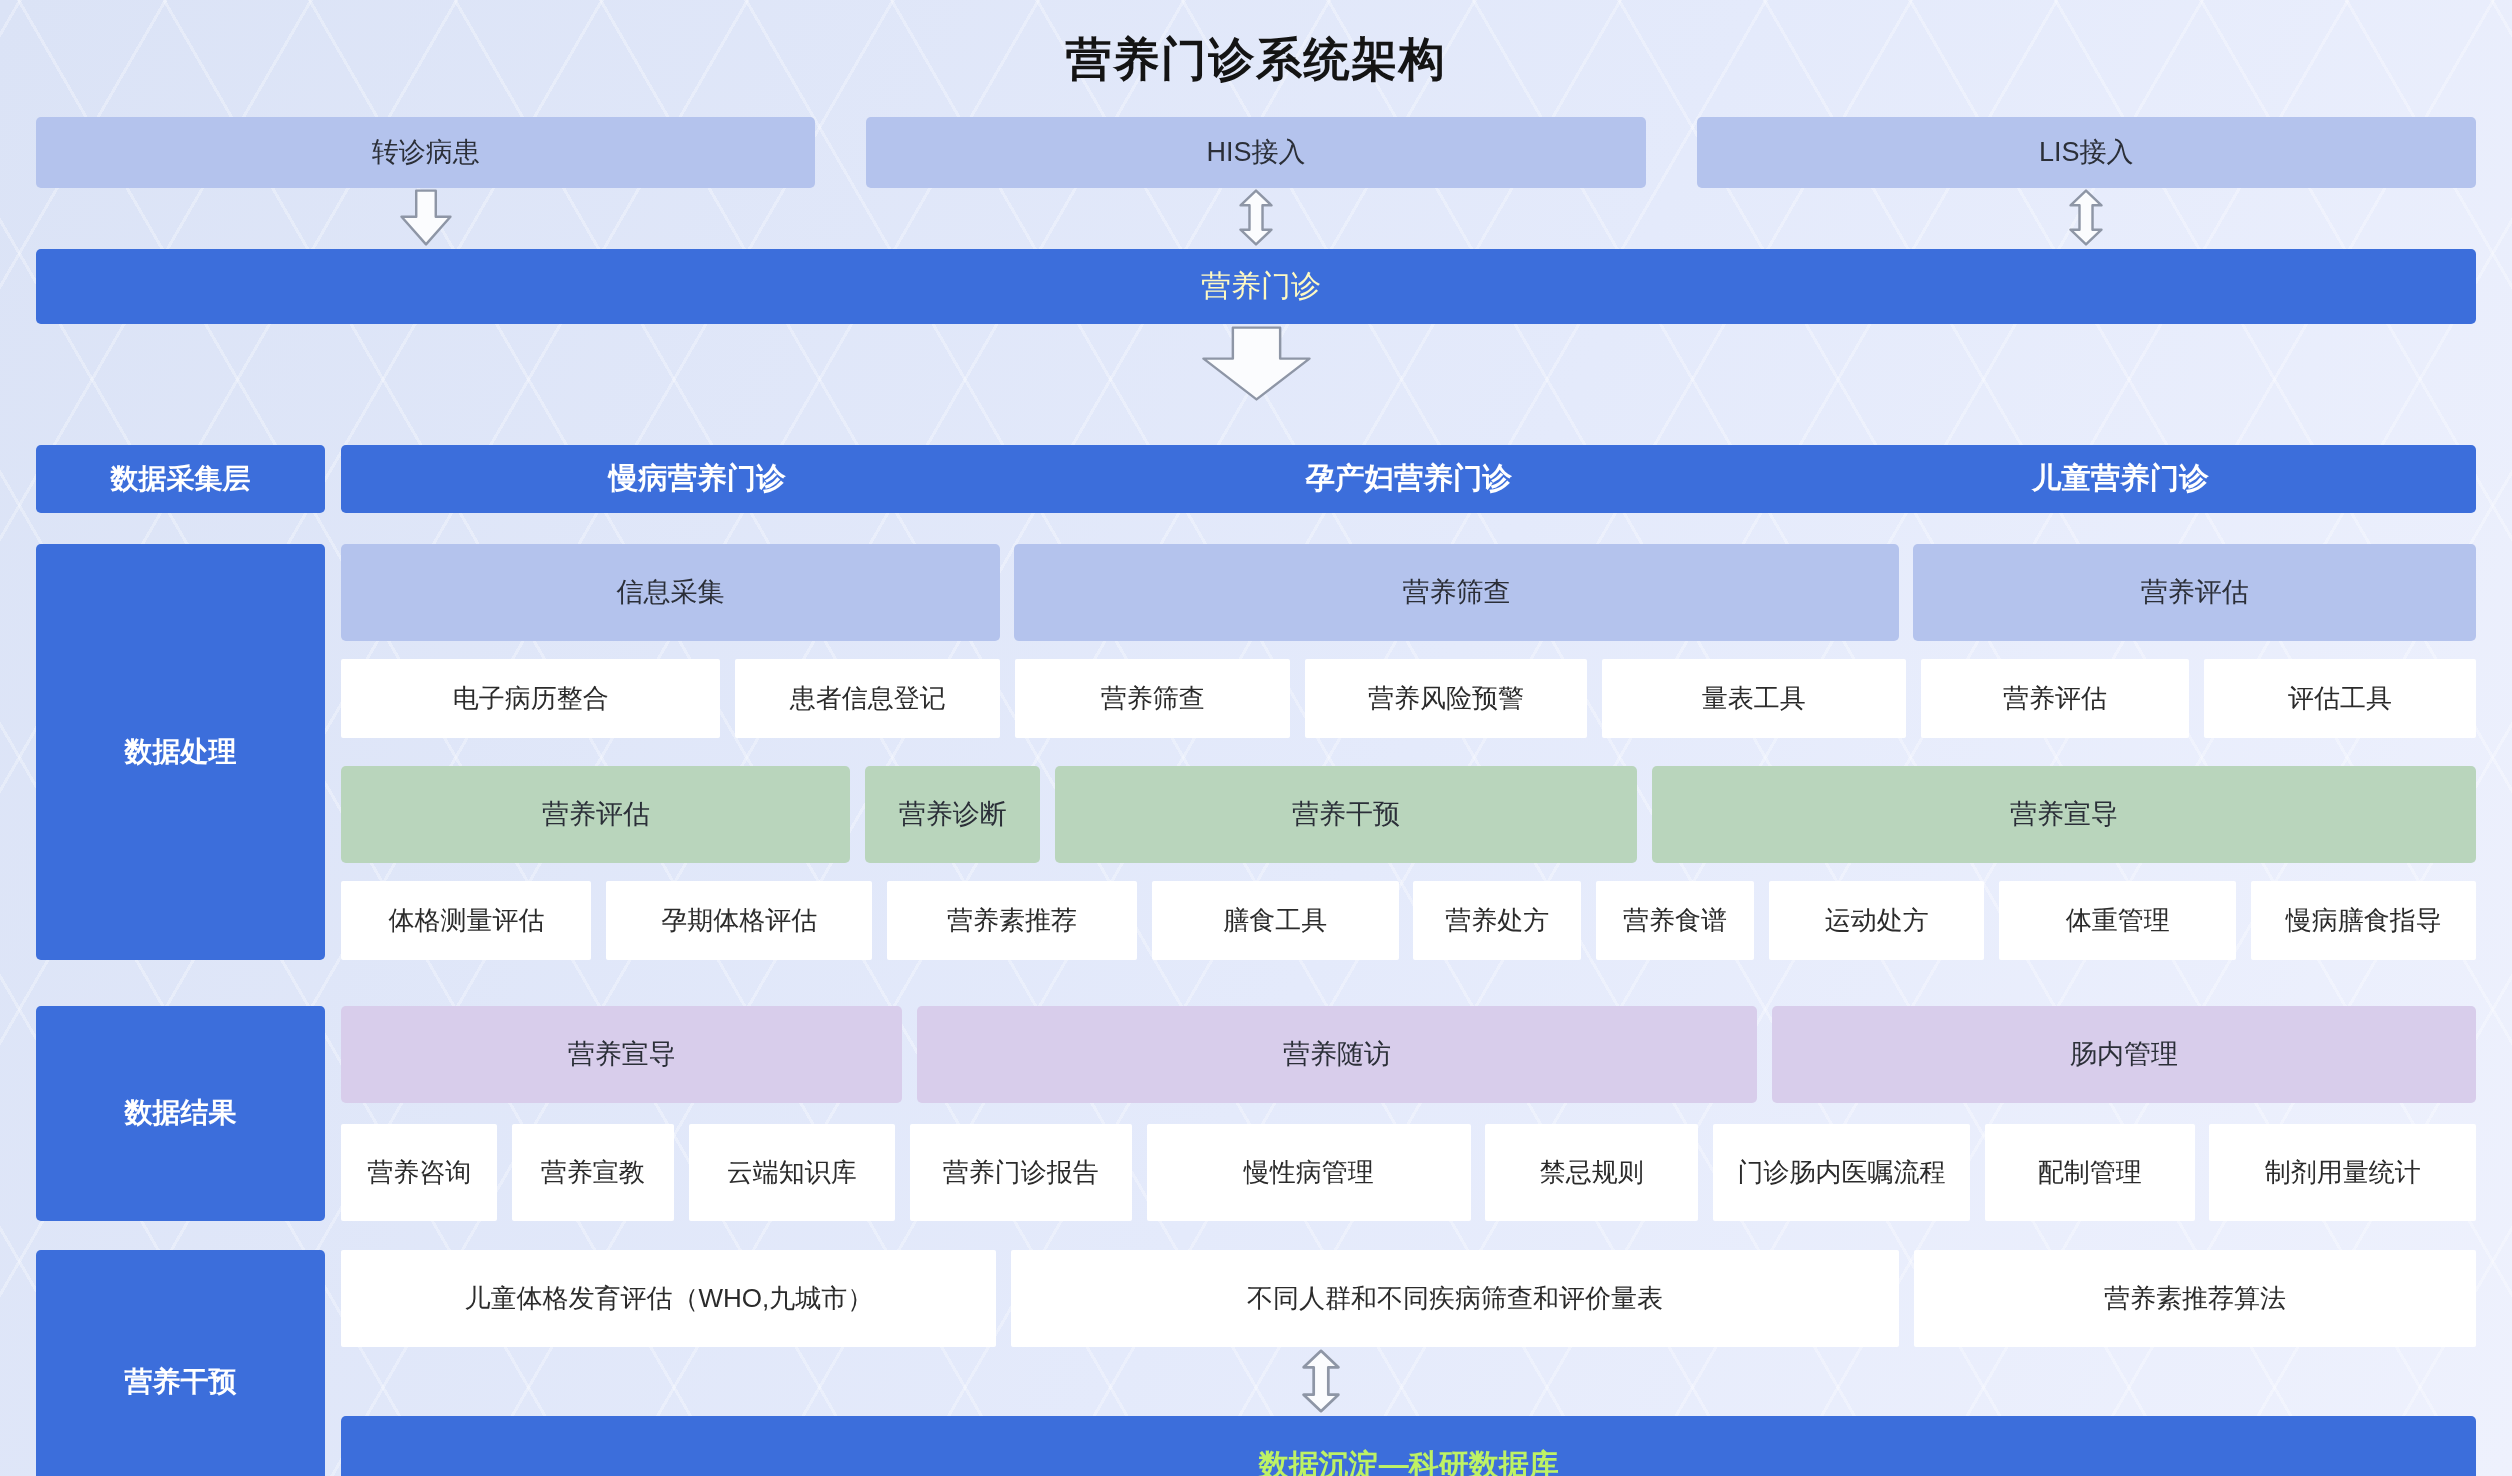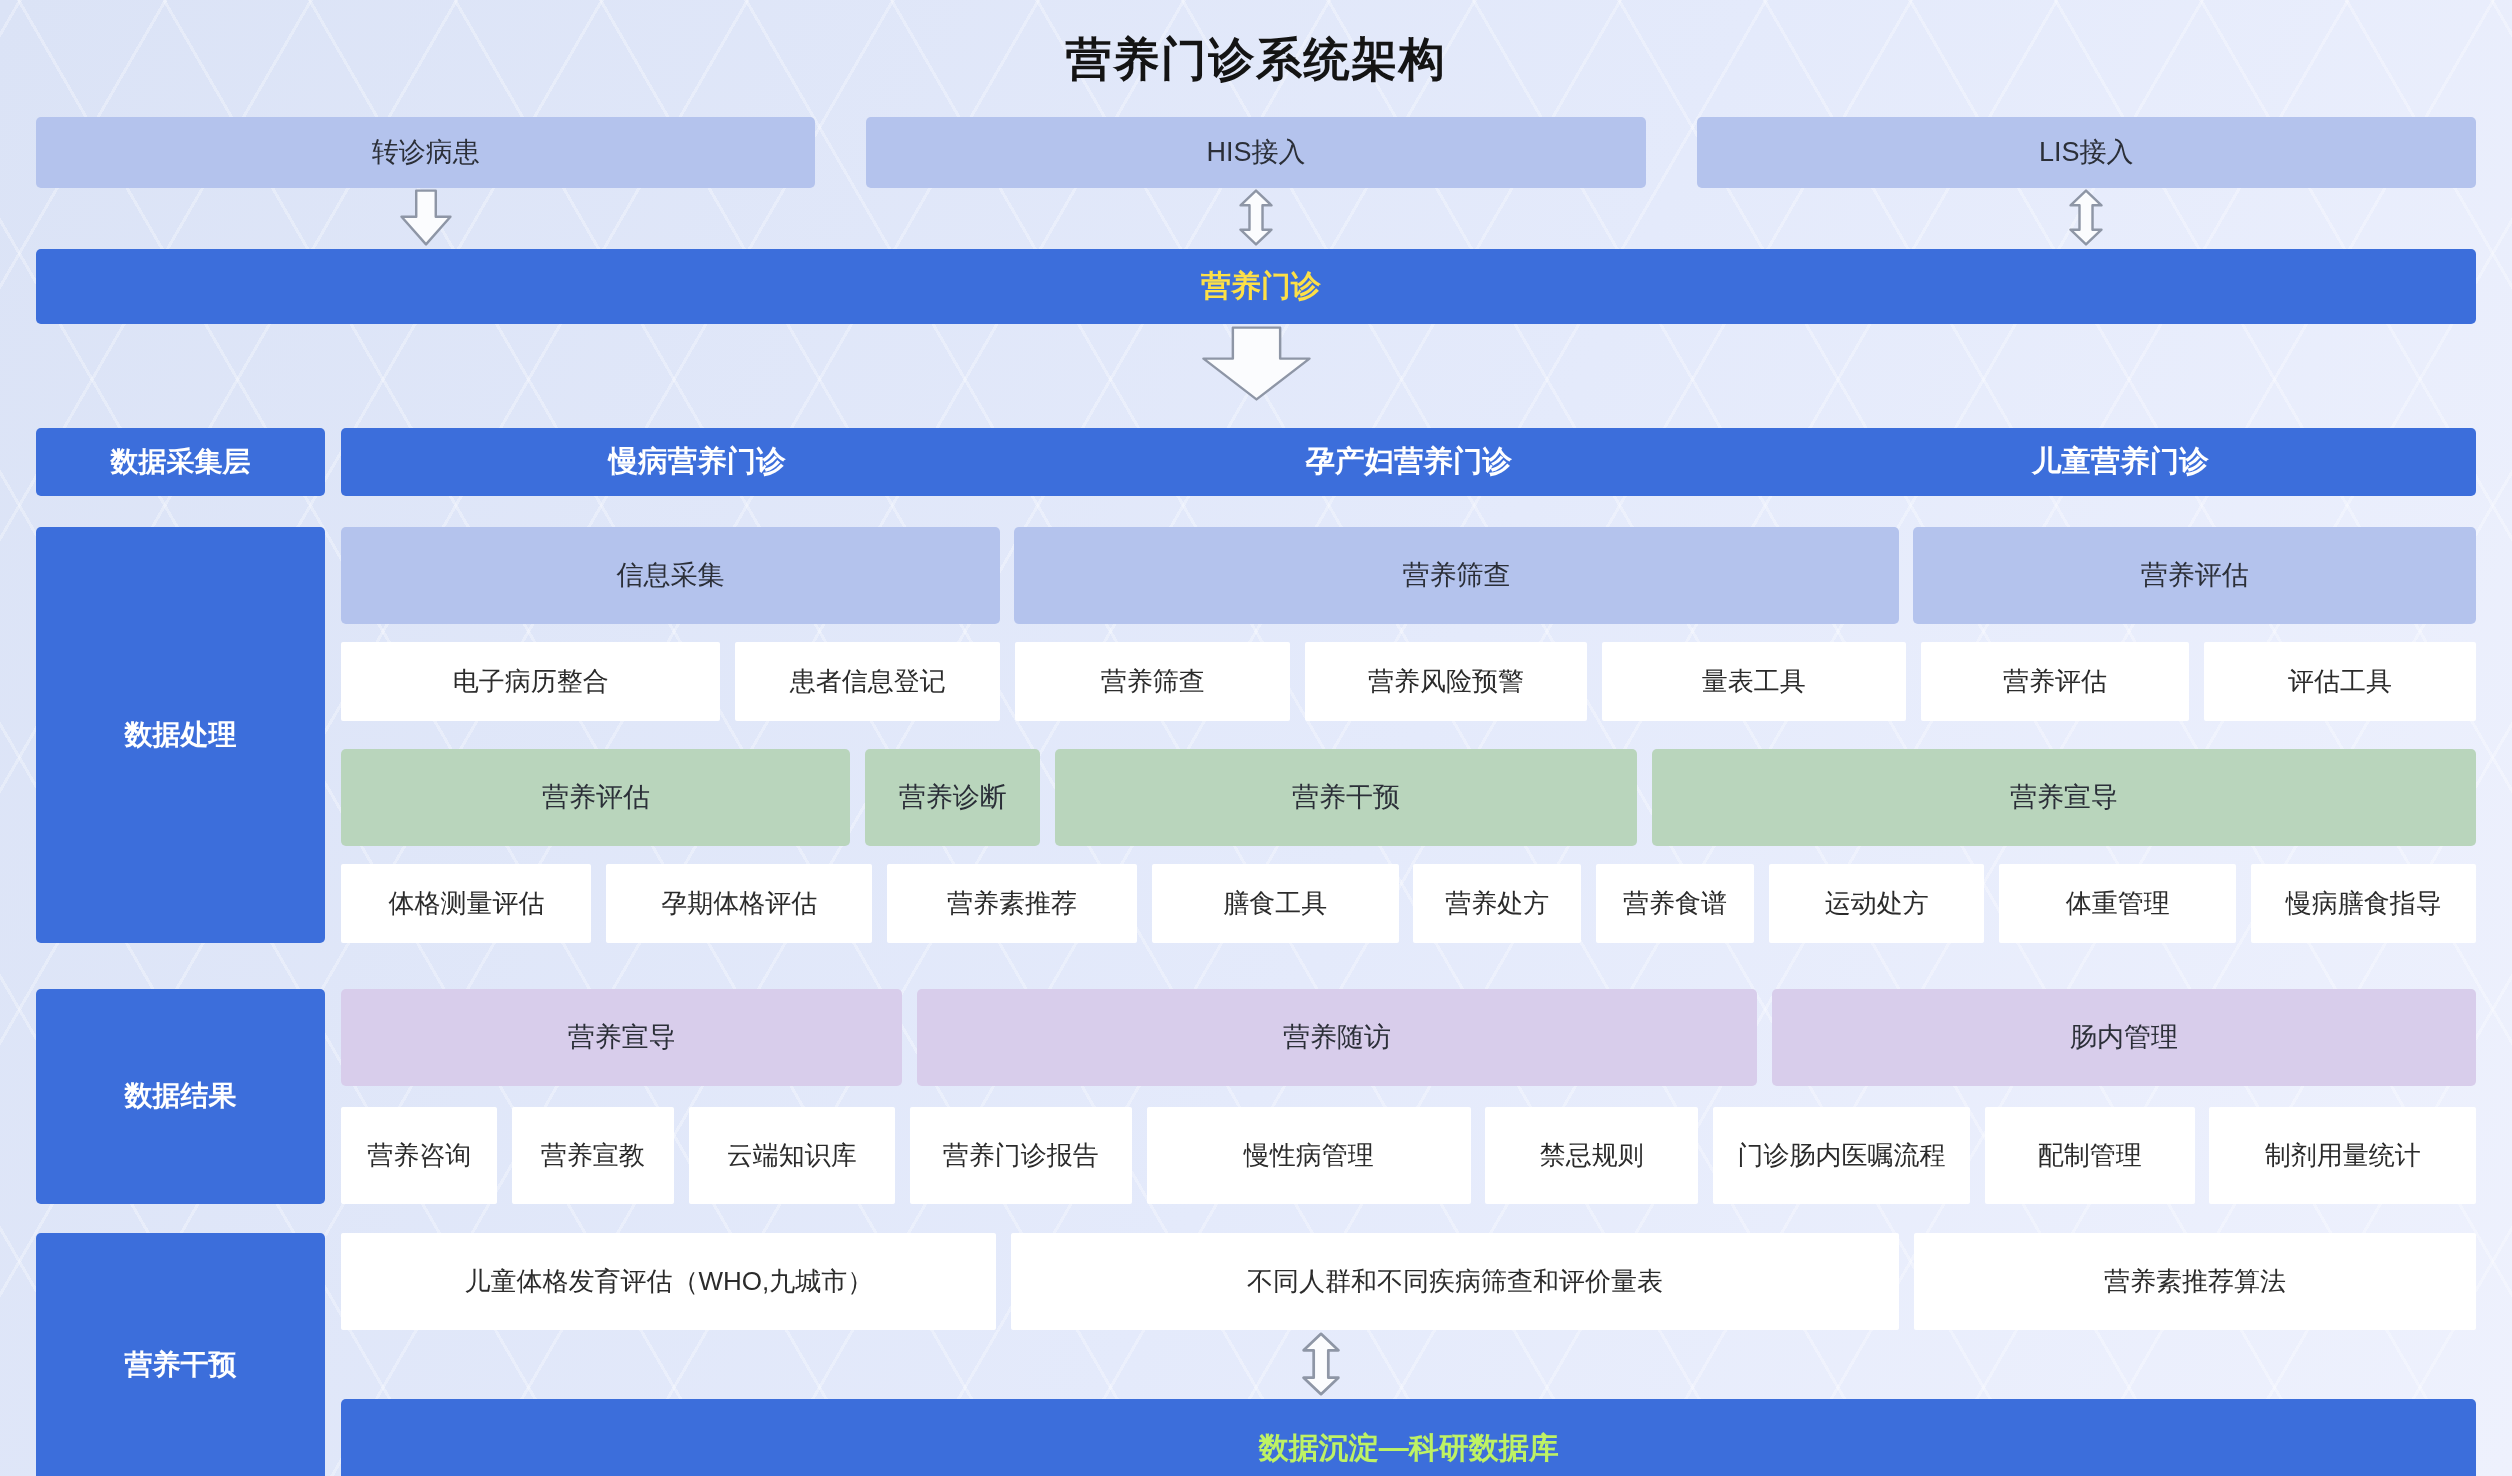--- a/index.html
+++ b/index.html
@@ -31,21 +31,21 @@
     flex: 1 1 0%;
     background: #b4c3ed; border-radius: 4.9px;
     display: flex; align-items: center; justify-content: center;
     font-size: 27px; color: #2b2f38;
   }
   .arrow-row { position: relative; height: 61px; flex: none; }
   .arrow-row .arr { position: absolute; top: 1.6px; transform: translateX(-50%); }
   .main-bar {
     height: 75px; flex: none;
     background: #3c6edb; border-radius: 4.9px;
-    color: #fde047; font-weight: 700; font-size: 30px;
+    color: #fef9c3; font-weight: 400; font-size: 30px;
     display: flex; align-items: center; justify-content: center; padding-left: 10px;
   }
   .big-arrow-row { height: 79px; flex: none; display: flex; align-items: center; justify-content: center; }
   .section { display: flex; gap: 16.4px; flex: none; }
   .side-label {
     flex: none; width: 289px; align-self: stretch;
     background: #3c6edb; border-radius: 4.9px;
     color: #fff; font-weight: 700; font-size: 28px;
     display: flex; align-items: center; justify-content: center;
   }
@@ -77,21 +77,21 @@
     white-space: nowrap; overflow: hidden;
   }
   .db-bar {
     height: 98px;
     background: #3c6edb; border-radius: 4.9px;
     color: #bef264; font-weight: 700; font-size: 30px;
     display: flex; align-items: center; justify-content: center;
   }
   .svc-arrow-row { position: relative; height: 69px; }
   .svc-arrow-row .arr { position: absolute; top: 1.6px; left: 980px; transform: translateX(-50%); }
-  .mt-collection { margin-top: 25px; }
+  .mt-collection { margin-top: 42px; }
   .mt-processing { margin-top: 31px; }
   .mt-results { margin-top: 46px; }
   .mt-services { margin-top: 29.5px; }
   .gap-a { margin-top: 18px; }
   .gap-b { margin-top: 28px; }
   .gap-c { margin-top: 21.3px; }
   svg { display: block; }
 </style>
 </head>
 <body>

